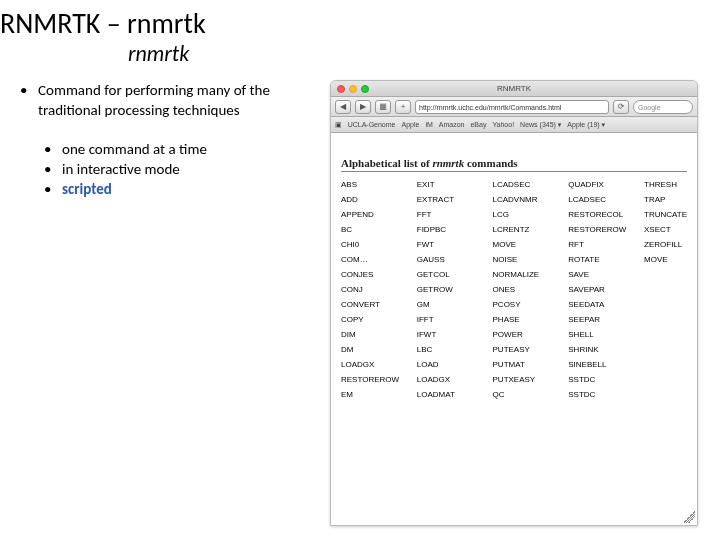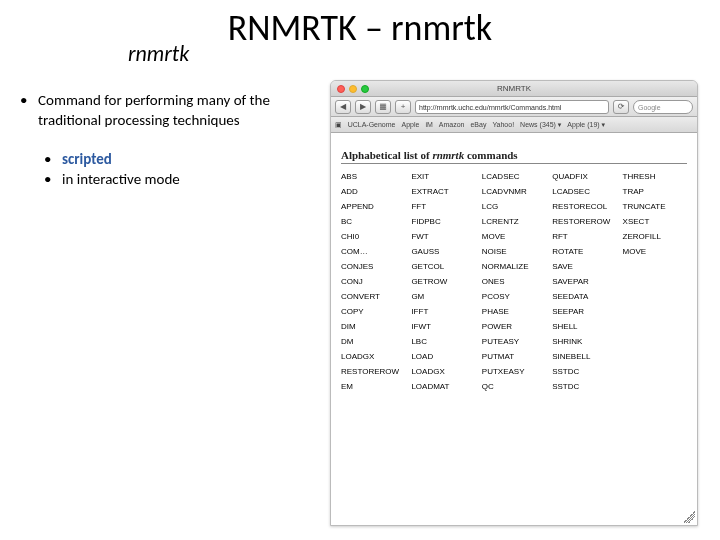--- a/index.html
+++ b/index.html
@@ -7,41 +7,40 @@
     width: 720px; height: 540px;
     background: #fff;
     font-family: Calibri, Arial, sans-serif;
     color: #000;
     position: relative;
     overflow: hidden;
   }
   .title {
     position: absolute;
     top: 6px; left: 0; right: 0;
-    text-align: center;
-    font-size: 36px;
+    font-size: 28px;
     font-weight: 400;
   }
   .subtitle {
     position: absolute;
     top: 40px; left: 128px;
     font-size: 22px;
     font-style: italic;
     font-weight: 400;
   }
   .left {
     position: absolute;
     top: 80px; left: 20px;
     width: 290px;
     font-size: 15px;
     line-height: 1.35;
   }
   .left ul { list-style: none; }
   .left > ul > li { margin-bottom: 18px; }
-  .left .b1 { display: flex; margin-top: 10px; }
+  .left .b1 { display: flex; }
   .left .b1::before { content: "•"; width: 18px; flex-shrink: 0; }
   .left .b2 { display: flex; margin-left: 24px; }
   .left .b2::before { content: "•"; width: 18px; flex-shrink: 0; }
   .scripted { color: #2d5aa0; font-weight: 600; }
 
   
   .browser {
     position: absolute;
     top: 80px; left: 330px;
     width: 368px; height: 446px;
@@ -99,35 +98,35 @@
     border-bottom: 1px solid #aaa;
     display: flex; align-items: center;
     padding: 0 4px; gap: 6px;
     font-size: 7px; color: #444;
   }
   .bookbar span { white-space: nowrap; }
   .page {
     background: #fff;
     height: calc(100% - 52px);
     overflow: hidden;
-    padding: 16px 10px;
+    padding: 24px 10px;
   }
   .page-title {
     font-family: Georgia, serif;
     font-size: 11px;
     font-weight: bold;
     color: #222;
     border-bottom: 1px solid #888;
     padding-bottom: 2px;
     margin-bottom: 8px;
   }
   .page-title .ital { font-style: italic; }
   .cmds {
     display: grid;
-    grid-template-columns: repeat(5, 1fr);
+    grid-template-columns: repeat(4, 1fr);
     grid-auto-flow: column;
     grid-template-rows: repeat(16, auto);
     column-gap: 6px;
     row-gap: 6px;
     font-size: 8px;
     color: #000;
   }
   .cmds div { white-space: nowrap; }
   .corner {
     position: absolute;
@@ -149,24 +148,27 @@
   <ul>
     <li>
       <div class="b1">
           <span>Command for performing many of the traditional processing techniques</span>
         </div>
     </li>
     <li>
     </li>
     <li>
       <div class="b2">
-          <span class="scripted">scripted</span>
+          <span>one command at a time</span>
         </div>
       <div class="b2">
           <span>in interactive mode</span>
+        </div>
+      <div class="b2">
+          <span class="scripted">scripted</span>
         </div>
     </li>
   </ul>
 </div>
 
 <div class="browser">
   <div class="titlebar">
     <div class="tl-dots">
       <div class="tl-dot tl-red"></div>
       <div class="tl-dot tl-yel"></div>

